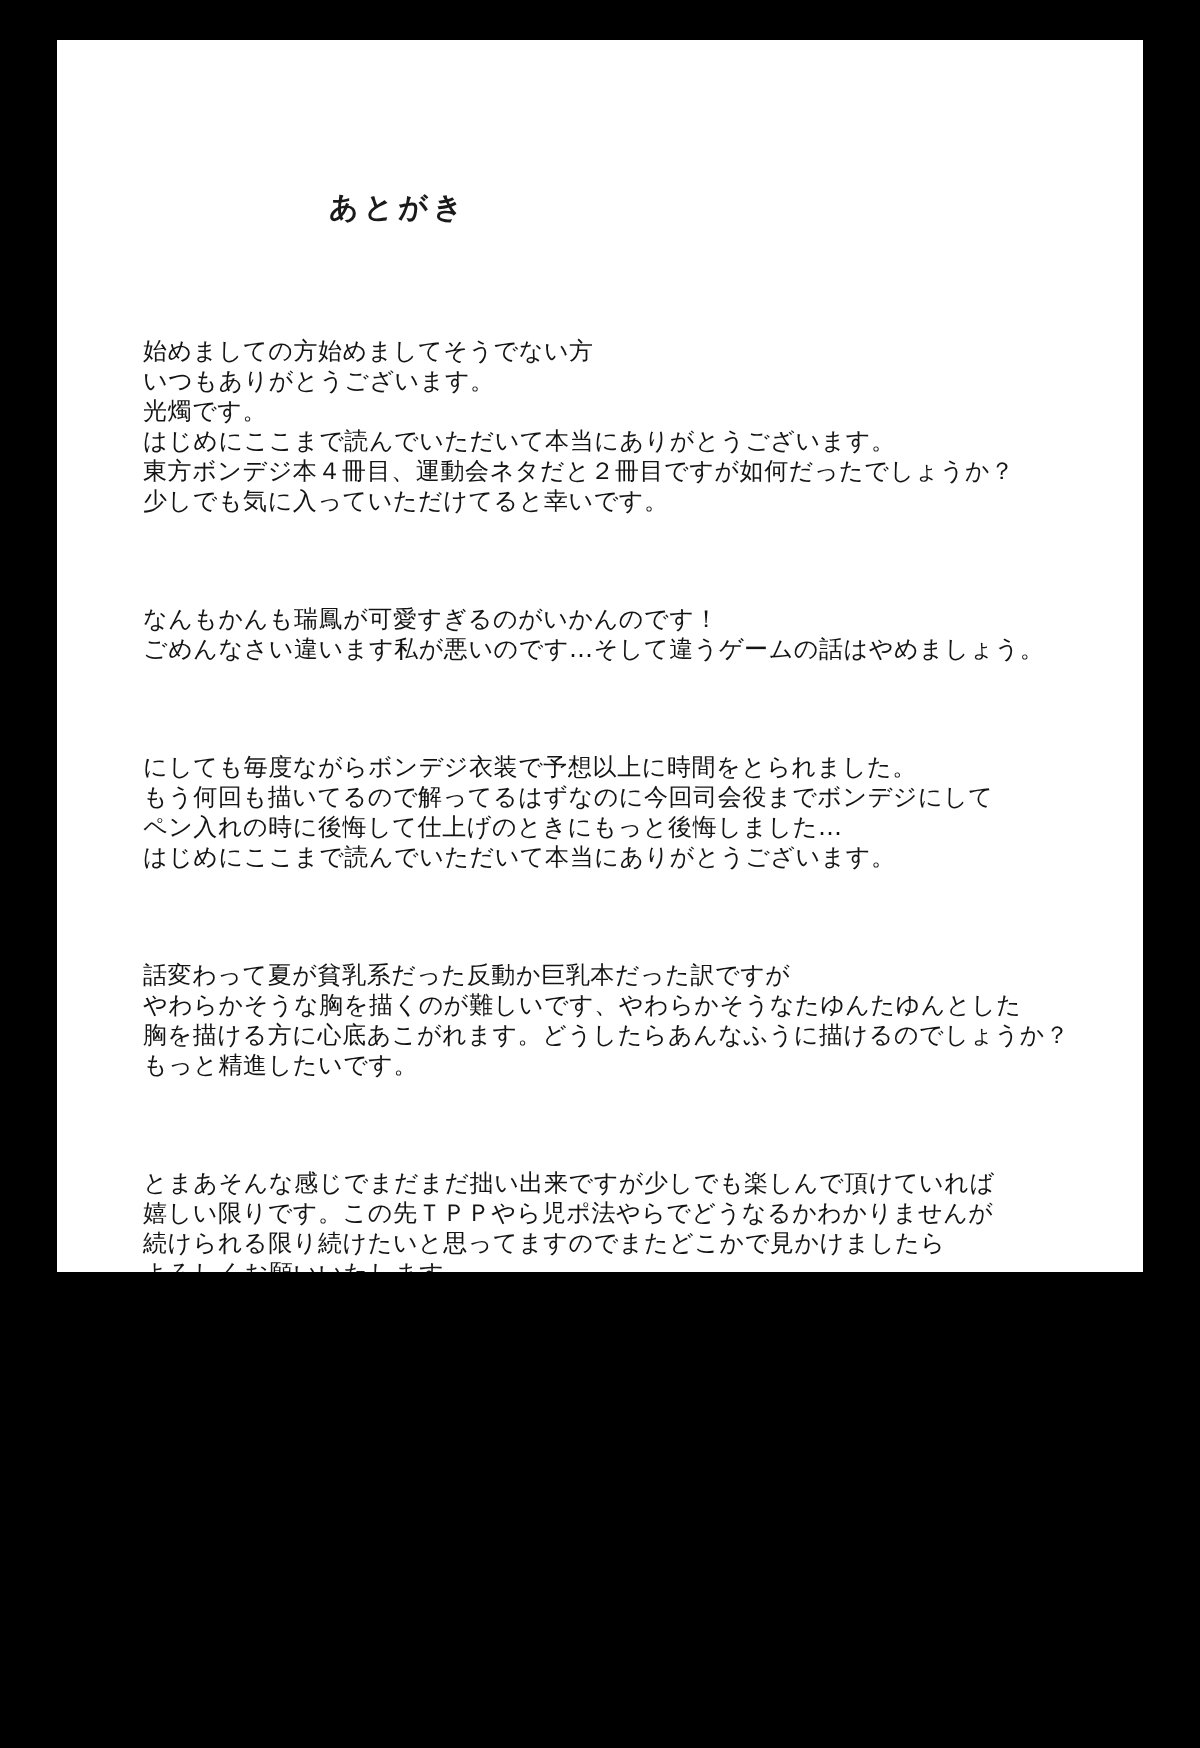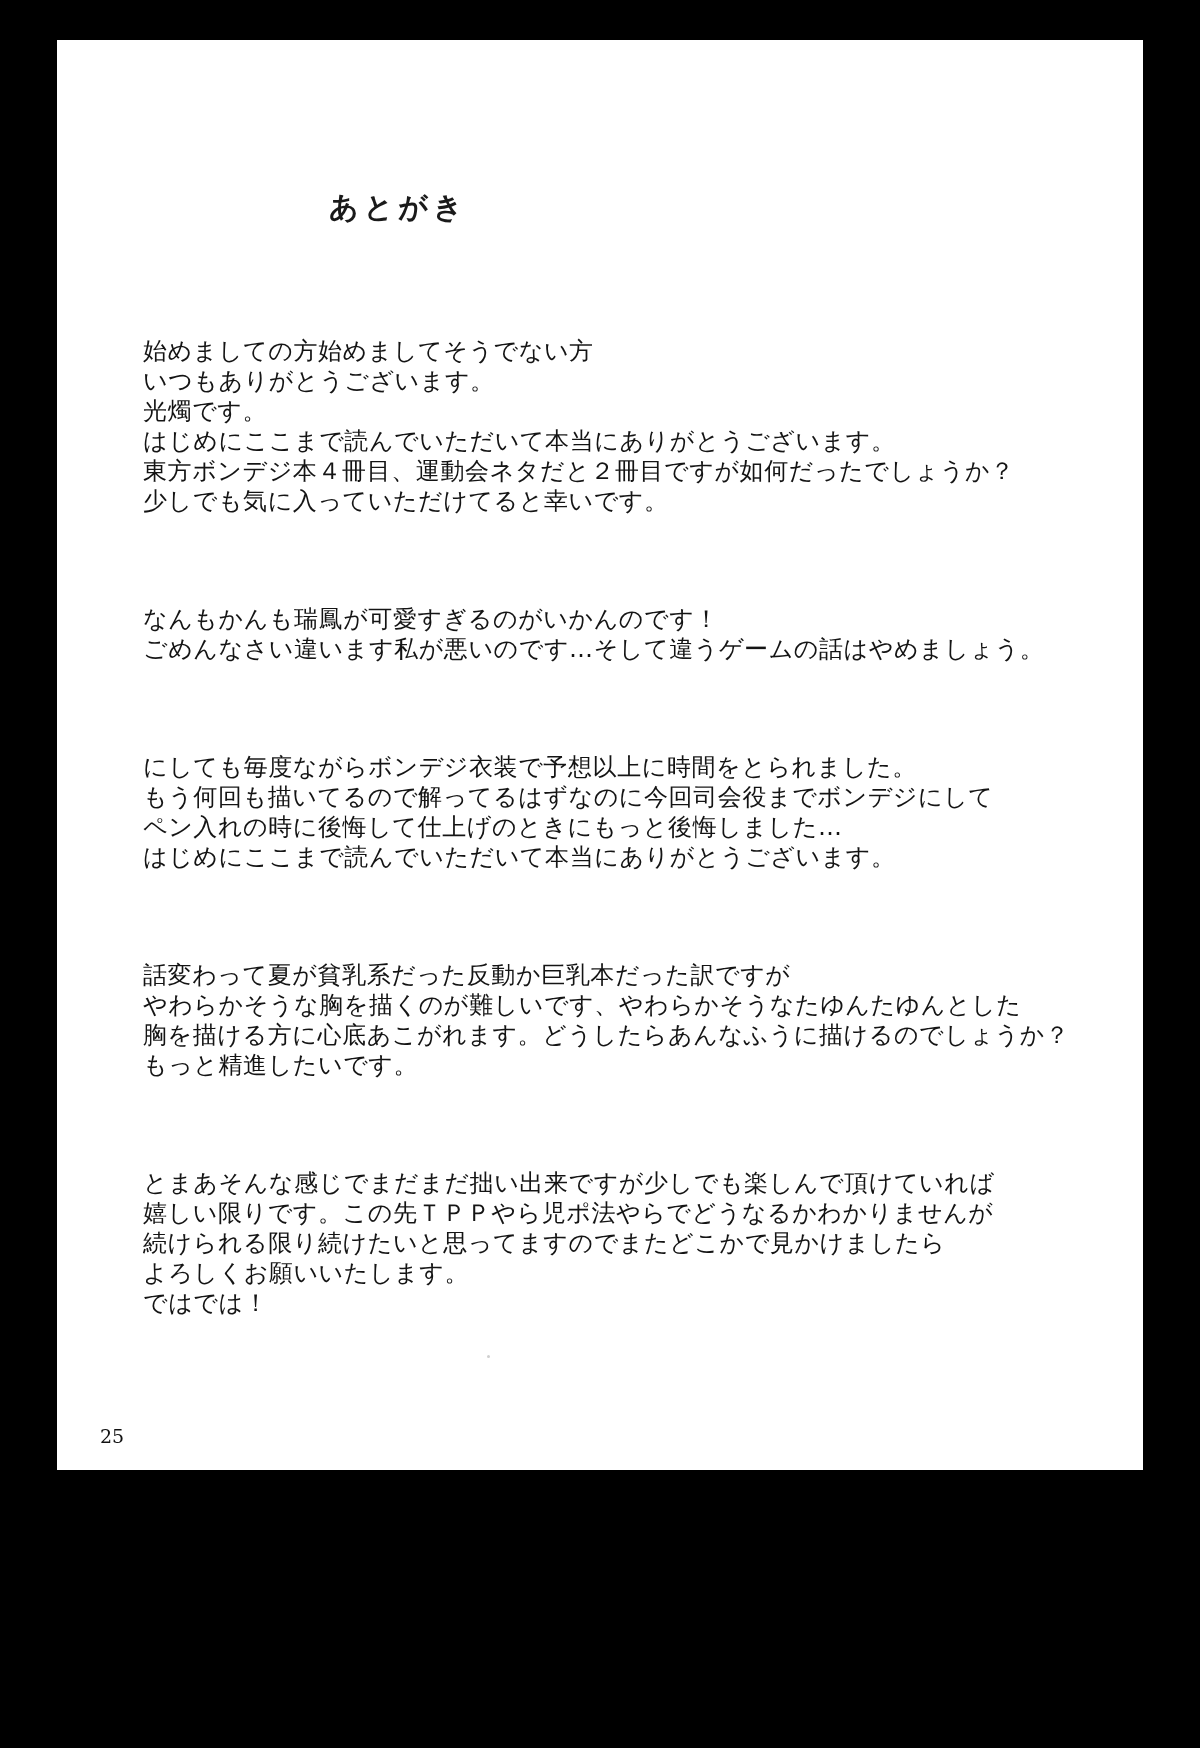--- a/index.html
+++ b/index.html
@@ -10,21 +10,21 @@
   body {
     width: 1200px;
     height: 1748px;
     font-family: "DejaVu Sans", sans-serif;
   }
   .page {
     position: absolute;
     left: 57px;
     top: 40px;
     width: 1086px;
-    height: 1430px;
+    height: 1232px;
     background: #ffffff;
     overflow: hidden;
   }
   .afterword-title {
     position: absolute;
     left: 272px;
     top: 148px;
     font-size: 29px;
     font-weight: bold;
     letter-spacing: 5px;

